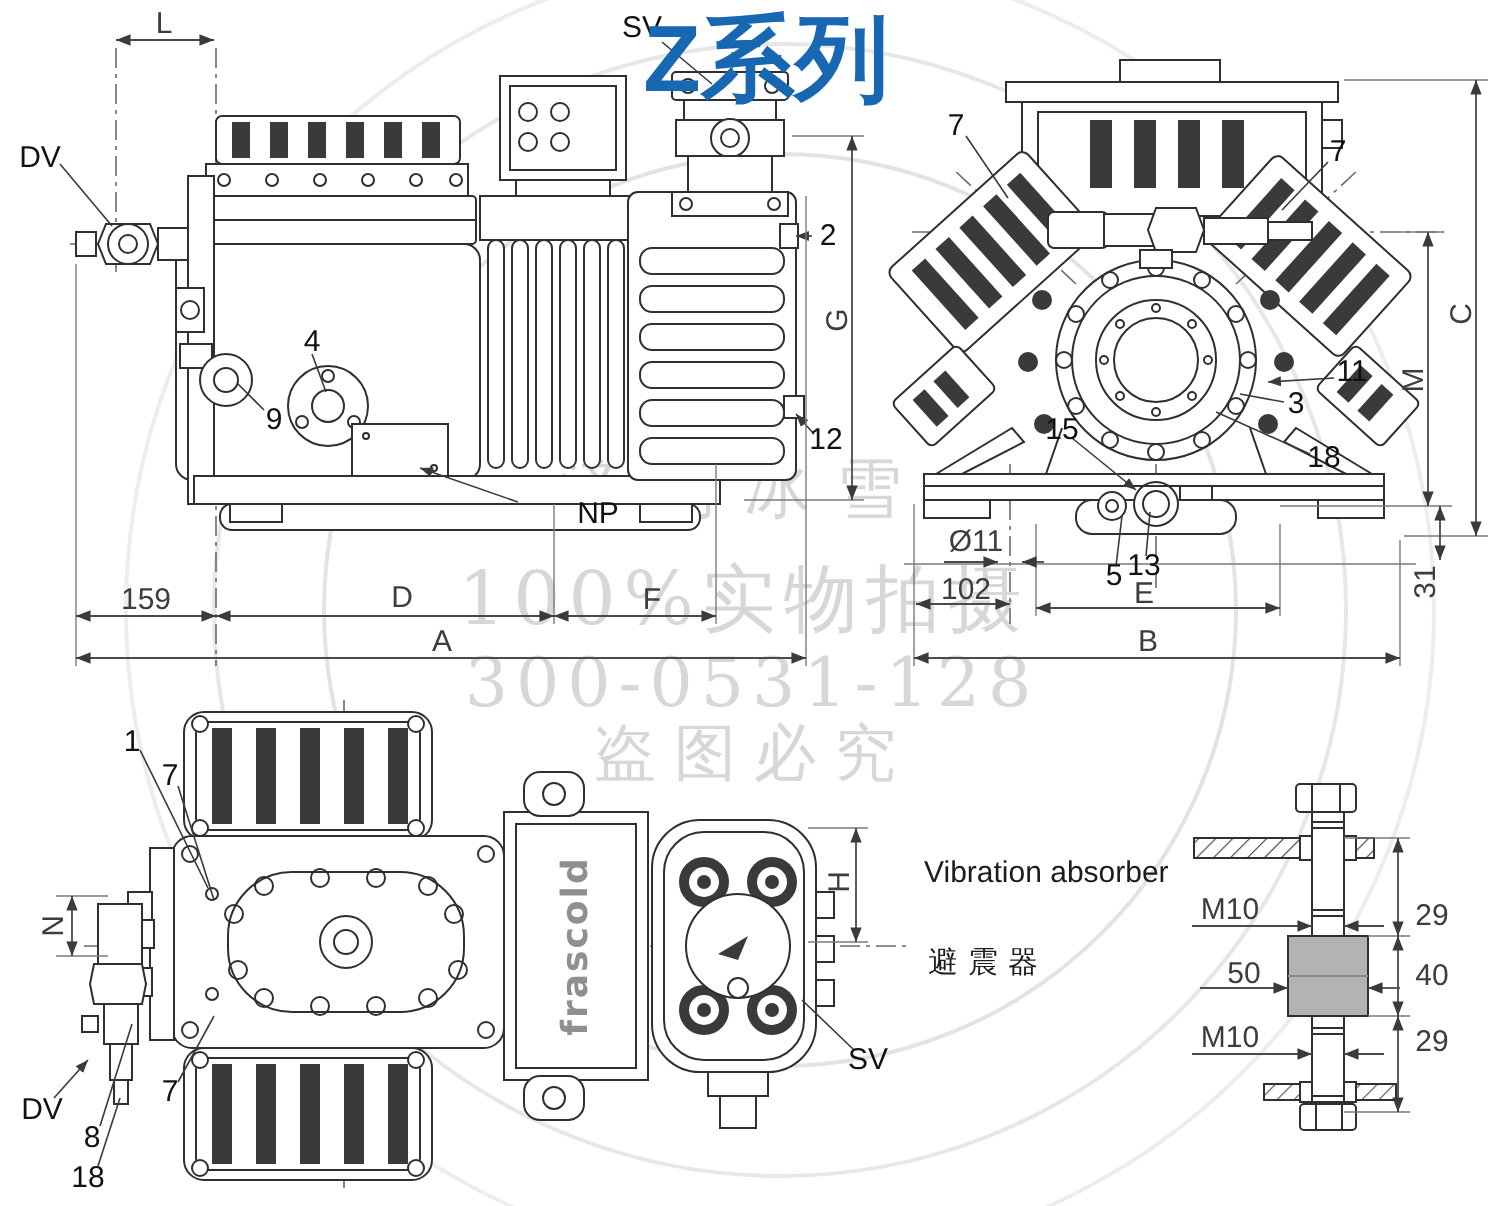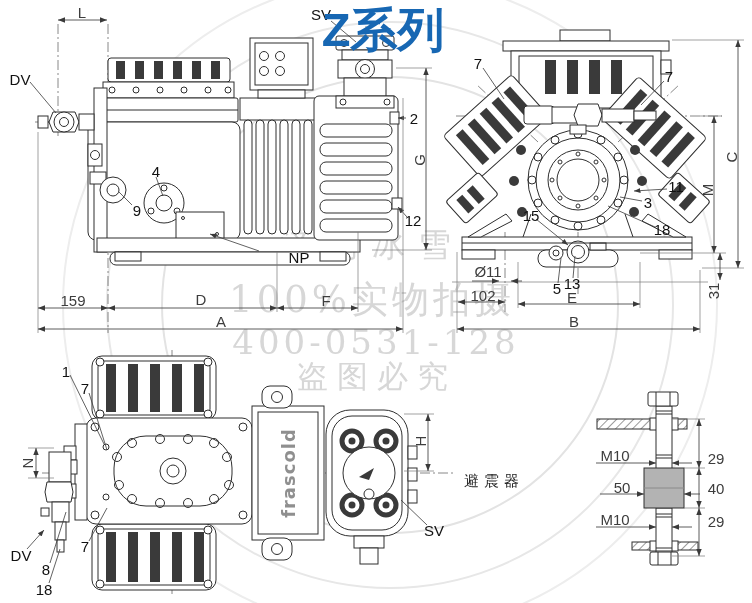--- a/index.html
+++ b/index.html
@@ -46,21 +46,21 @@
 
   <svg class="layer" width="752" height="603">
     <circle cx="390" cy="305" r="228" stroke="#e3e3e3" stroke-width="2" fill="none"></circle>
     <circle cx="390" cy="305" r="283" stroke="#e7e7e7" stroke-width="2" fill="none"></circle>
     <circle cx="390" cy="305" r="327" stroke="#ededed" stroke-width="2" fill="none"></circle>
   </svg>
 
   <div class="layer">
     <div class="wm wm1" style="left:372px;top:245px">济南冰雪</div>
     <div class="wm wm2" style="left:372px;top:300px">100%实物拍摄</div>
-    <div class="wm wm3" style="left:376px;top:342px">400-0531-128</div>
+    <div class="wm wm3" style="left:376px;top:342px">300-0531-128</div>
     <div class="wm wm4" style="left:377px;top:377px">盗图必究</div>
   </div>
 
   <svg id="art" class="layer" width="752" height="603">
     <defs>
       <marker id="arr" viewBox="0 0 10 10" refX="9" refY="5" markerWidth="9" markerHeight="9" orient="auto-start-reverse">
         <path d="M0,1.5 L9,5 L0,8.5 z" fill="#3a3a3a"></path>
       </marker>
       <pattern id="hatch" width="6" height="6" patternTransform="rotate(45)" patternUnits="userSpaceOnUse">
         <rect width="6" height="6" fill="#fff"></rect>
@@ -513,17 +513,18 @@
       <span class="lbl dim-l r90" style="left: 27px; top: 463px;">N</span>
       <span class="lbl dim-l r90" style="left: 420px; top: 441px;">H</span>
       <span class="lbl dim-l" style="left: 615px; top: 455px;">M10</span>
       <span class="lbl dim-l" style="left: 716px; top: 458px;">29</span>
       <span class="lbl dim-l" style="left: 622px; top: 487px;">50</span>
       <span class="lbl dim-l" style="left: 716px; top: 488px;">40</span>
       <span class="lbl dim-l" style="left: 615px; top: 519px;">M10</span>
       <span class="lbl dim-l" style="left: 716px; top: 521px;">29</span>
     </div>
 
+  <div class="abs-en">Vibration absorber</div>
   <div class="abs-zh">避震器</div>
 
   <div class="title">Z系列</div>
 
 </div>
 
 </body></html>

